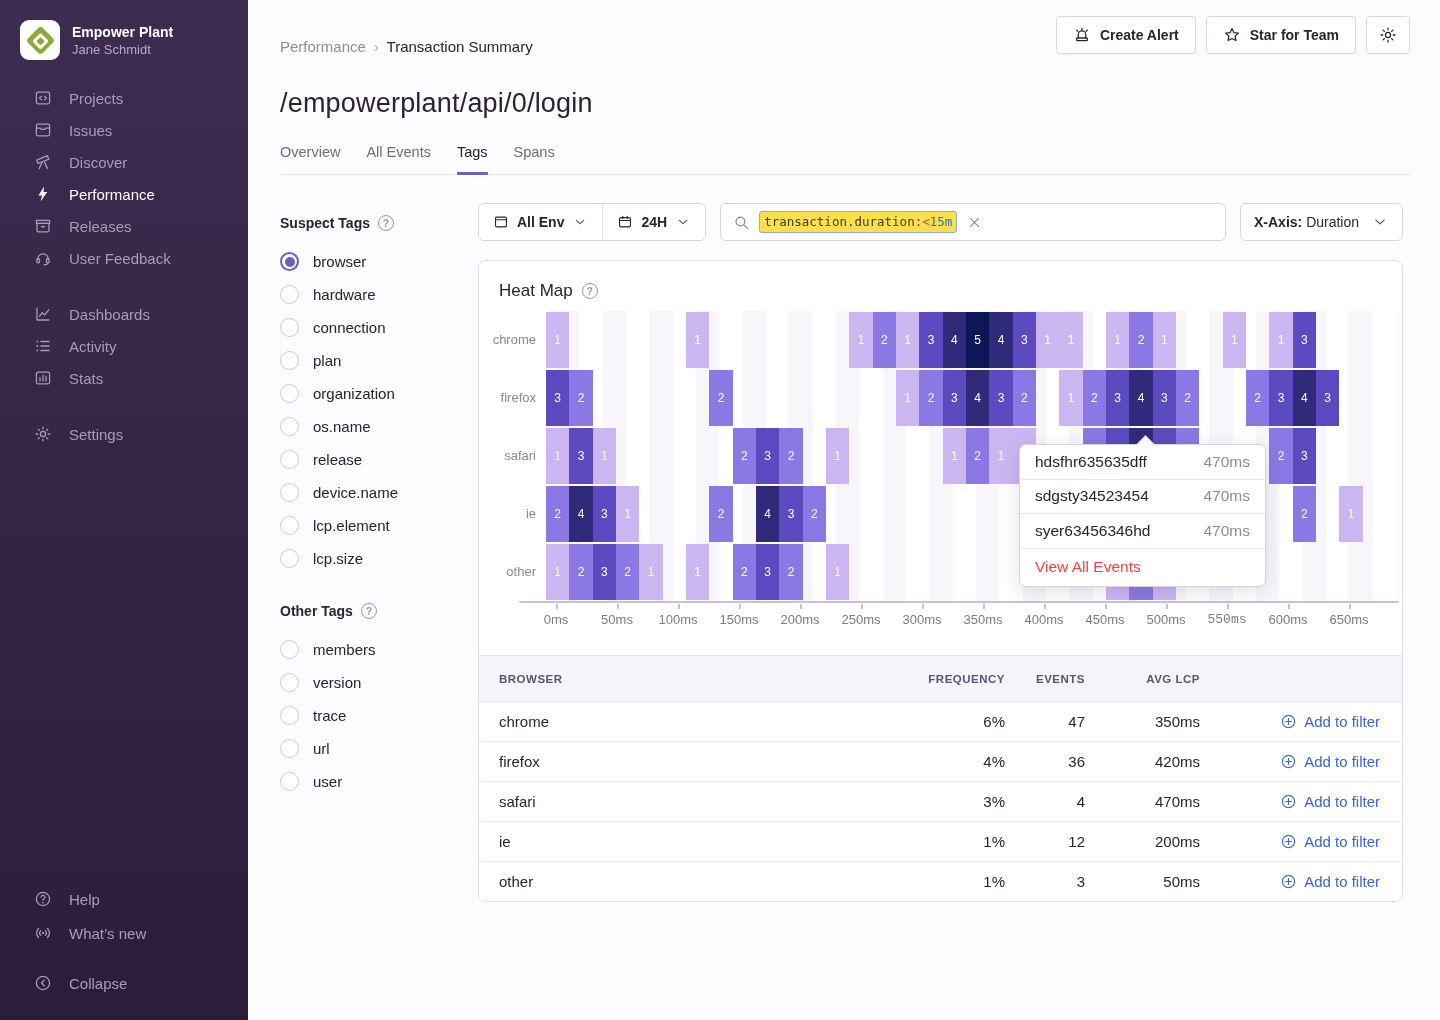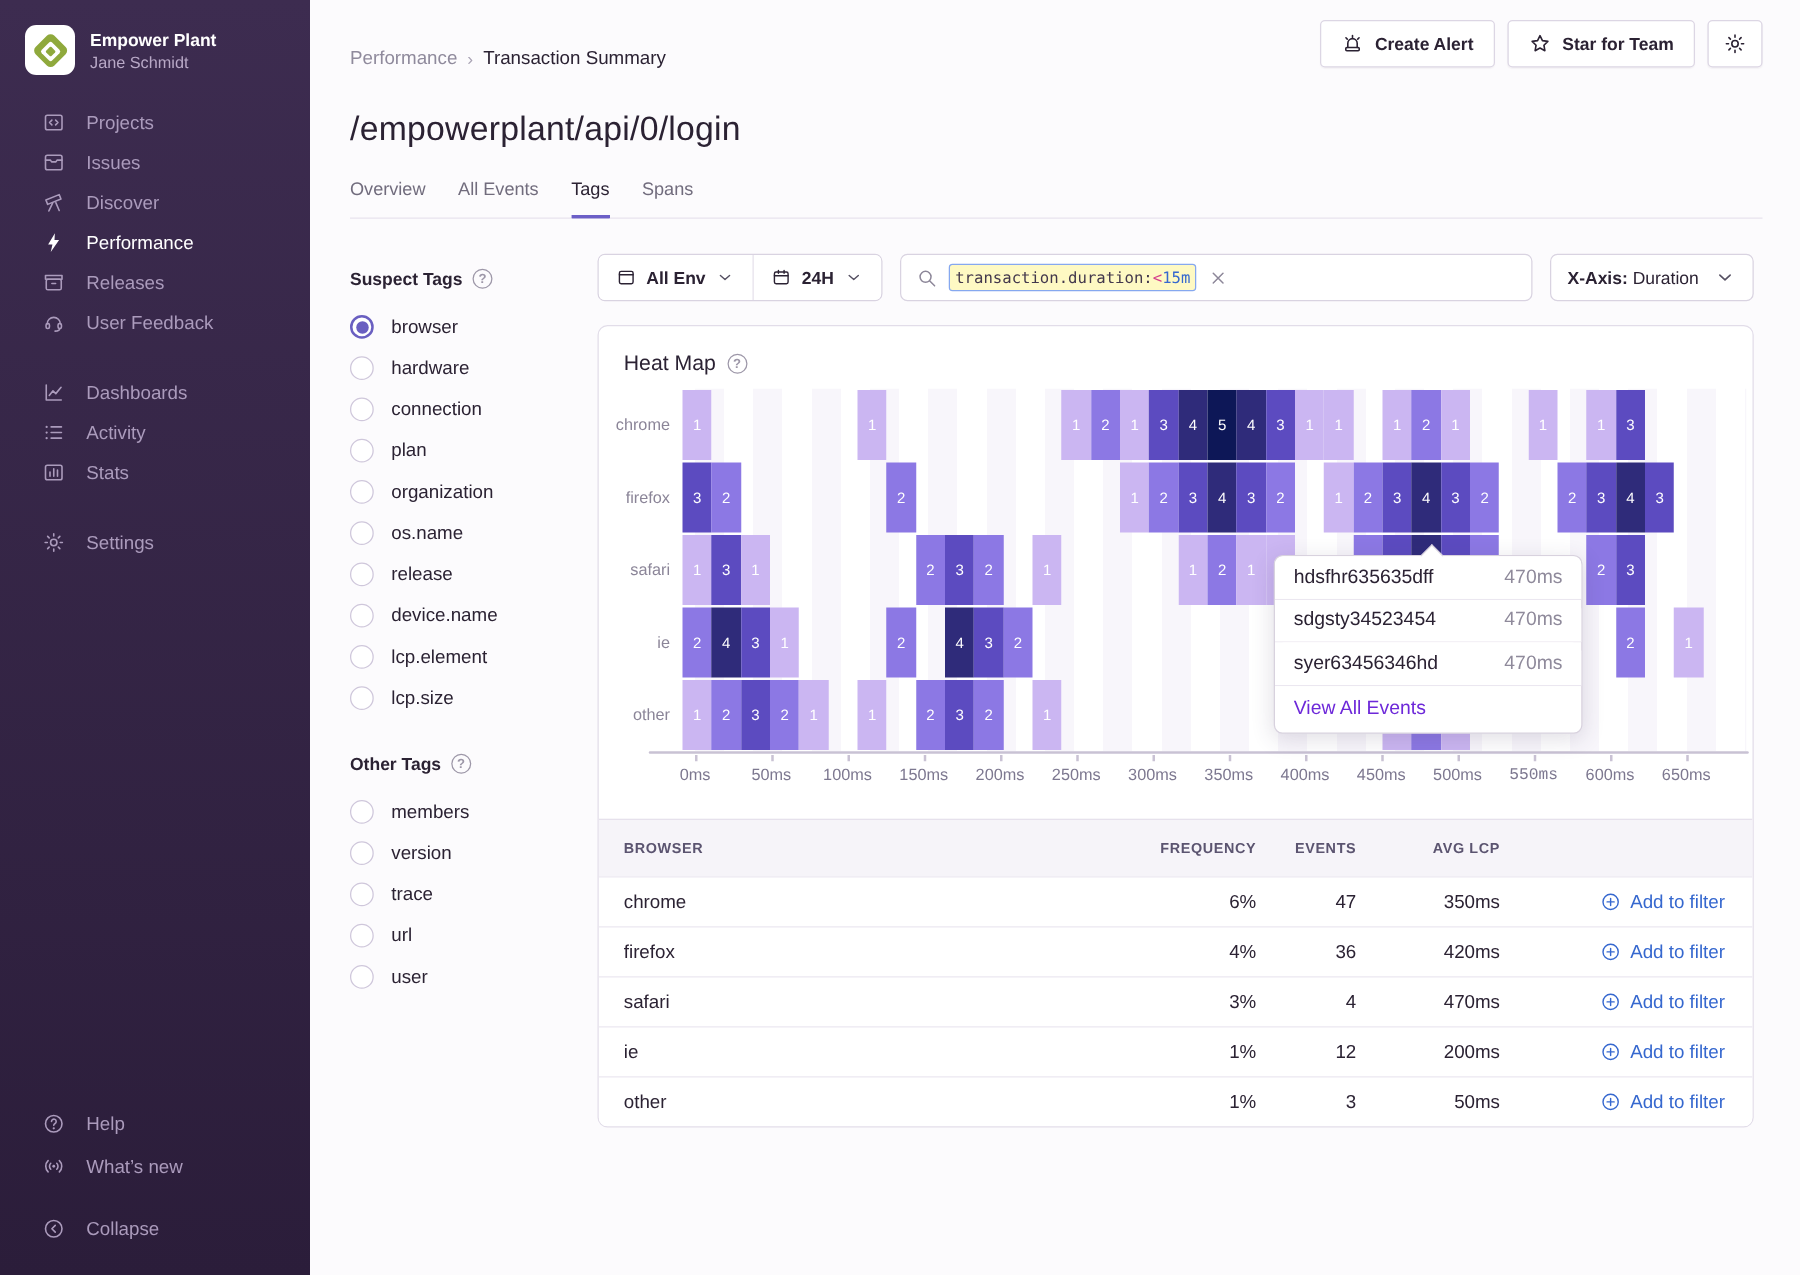--- a/index.html
+++ b/index.html
@@ -54,21 +54,21 @@
 
   
   .filter-bar{display:flex;align-items:stretch;height:38px}
   .btn-group{display:flex;background:#fff;border:1px solid #d9d3e1;border-radius:6px;overflow:hidden}
   .fbtn{display:flex;align-items:center;gap:8px;padding:0 14px;font-size:14px;font-weight:700;color:#2b2233;background:#fff;border:none;cursor:pointer}
   .fbtn + .fbtn{border-left:1px solid #e6e1ec}
   .fbtn svg.ic{width:16px;height:16px}
   .chev{width:13px;height:13px;color:#555062}
   .search{flex:1;margin:0 14px;background:#fff;border:1px solid #d9d3e1;border-radius:6px;display:flex;align-items:center;padding:0 12px;gap:9px;cursor:text}
   .search svg.ic{width:17px;height:17px;color:#8d8799}
-  .token{font-family:"DejaVu Sans Mono",monospace;font-size:12.5px;background:#fef9c3;border:1px solid #86a8ef;border-radius:3px;padding:2px 4px 3px;color:#43384c;white-space:nowrap}
+  .token{font-family:"DejaVu Sans Mono",monospace;font-size:12.5px;background:#fde047;border:1px solid #86a8ef;border-radius:3px;padding:2px 4px 3px;color:#43384c;white-space:nowrap}
   .tok-op{color:#d53f8c}
   .tok-val{color:#3668cf}
   .xaxis-btn{display:flex;align-items:center;background:#fff;border:1px solid #d9d3e1;border-radius:6px;padding:0 13px;font-size:14px;color:#2b2233;width:163px;justify-content:space-between;cursor:pointer}
   .xaxis-btn .lbl{font-weight:700}
 
   
   .card{margin-top:19px;background:#fff;border:1px solid #e2dde9;border-radius:8px;overflow:hidden}
   .hm-section{padding:20px 0 22px}
   .hm-title{display:flex;align-items:center;gap:9px;padding-left:20px;font-size:17px;color:#2b2233}
   .hm-chart{position:relative;margin-top:10px;height:322px}
@@ -80,21 +80,21 @@
   .hm-axisline{position:absolute;top:290px;left:40px;width:880px;height:2px;background:#c9c2d4;border-radius:1px}
   .hm-tick{position:absolute;top:293px;width:1.5px;height:5px;background:#c9c2d4}
   .hm-xlabel{position:absolute;top:301px;transform:translateX(-50%);font-size:13px;color:#7d7890;white-space:nowrap}
 
   
   .hm-tooltip{position:absolute;left:540px;top:133px;width:247px;background:#fff;border:1px solid #d8d2de;border-radius:7px;box-shadow:0 4px 18px rgba(60,50,90,.16);z-index:6}
   .tt-arrow{position:absolute;top:-7px;left:119px;width:13px;height:13px;background:#fff;border-left:1px solid #d8d2de;border-top:1px solid #d8d2de;transform:rotate(45deg)}
   .tt-row{display:flex;justify-content:space-between;align-items:center;height:34.5px;padding:0 15px;border-bottom:1px solid #ebe7f0;font-size:15.5px;cursor:pointer;background:#fff;border-radius:7px 7px 0 0}
   .tt-id{color:#2b2233}
   .tt-val{color:#8f8a9b}
-  .tt-footer{height:37px;display:flex;align-items:center;padding:0 15px;color:#6d28d9;font-size:15.5px;cursor:pointer}
+  .tt-footer{height:37px;display:flex;align-items:center;padding:0 15px;color:#ef4444;font-size:15.5px;cursor:pointer}
 
   
   .tbl-head{display:grid;grid-template-columns:1fr 140px 80px 115px 180px;height:46px;align-items:center;padding:0 22px 0 20px;background:#f6f4f9;border-top:1px solid #e6e1ec;font-size:11.5px;font-weight:700;letter-spacing:.5px;color:#5b5470}
   .tbl-row{display:grid;grid-template-columns:1fr 140px 80px 115px 180px;height:40px;align-items:center;padding:0 22px 0 20px;border-top:1px solid #ece8f1;font-size:15px;color:#2b2233;background:#fff}
   .num{text-align:right}
   .action{display:flex;justify-content:flex-end;align-items:center;gap:7px;color:#3668cf;cursor:pointer}
   .action svg.ic{width:17px;height:17px;stroke-width:1.6}
 </style>
 </head>
 <body>

